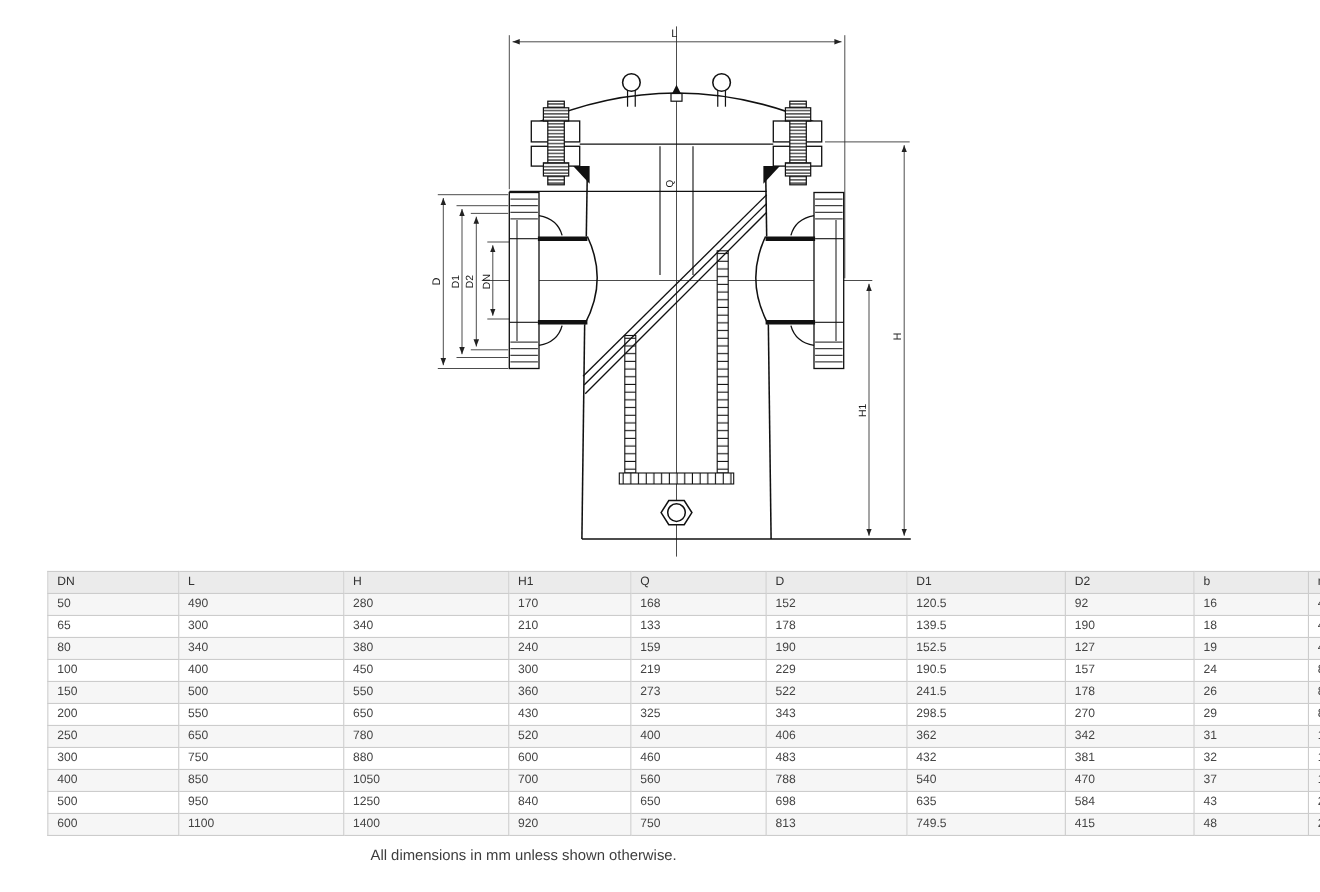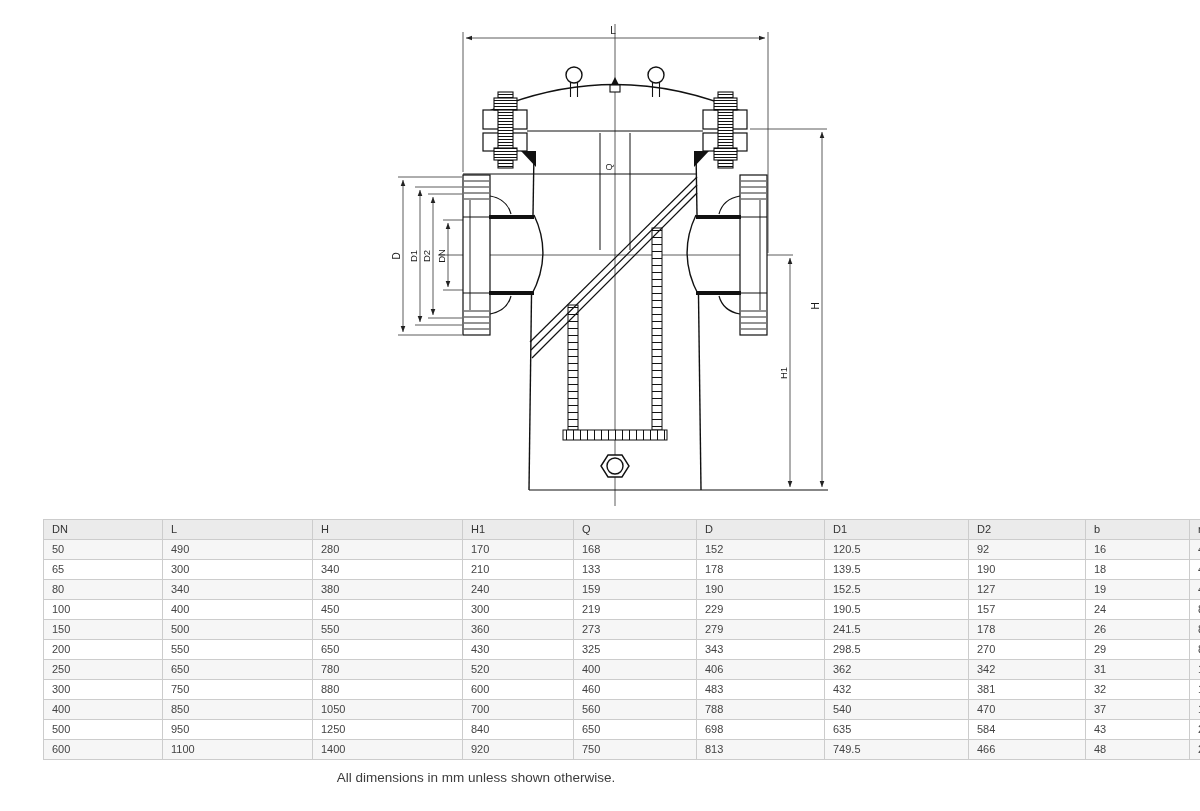--- a/index.html
+++ b/index.html
@@ -236,21 +236,21 @@
         <td>157</td>
         <td>24</td>
         <td>8-19</td>
       </tr>
       <tr>
         <td>150</td>
         <td>500</td>
         <td>550</td>
         <td>360</td>
         <td>273</td>
-        <td>279</td>
+        <td>522</td>
         <td>241.5</td>
         <td>178</td>
         <td>26</td>
         <td>8-22</td>
       </tr>
       <tr>
         <td>200</td>
         <td>550</td>
         <td>650</td>
         <td>430</td>
@@ -310,20 +310,20 @@
         <td>20-32</td>
       </tr>
       <tr>
         <td>600</td>
         <td>1100</td>
         <td>1400</td>
         <td>920</td>
         <td>750</td>
         <td>813</td>
         <td>749.5</td>
-        <td>466</td>
+        <td>415</td>
         <td>48</td>
         <td>20-32</td>
       </tr>
     </tbody>
 </table>
 
 <div class="footer-note">All dimensions in mm unless shown otherwise.</div>
 
 </body></html>

